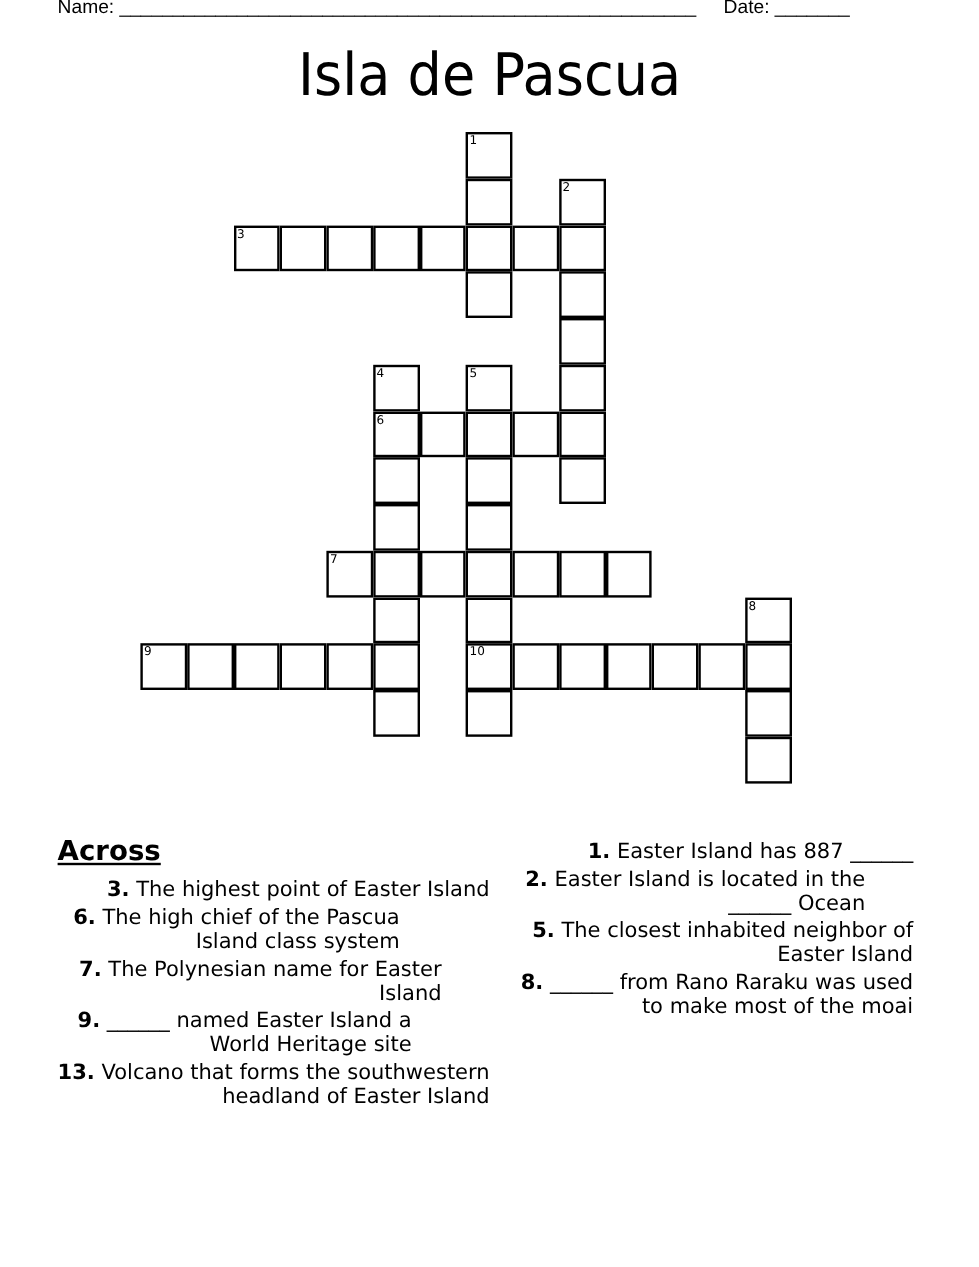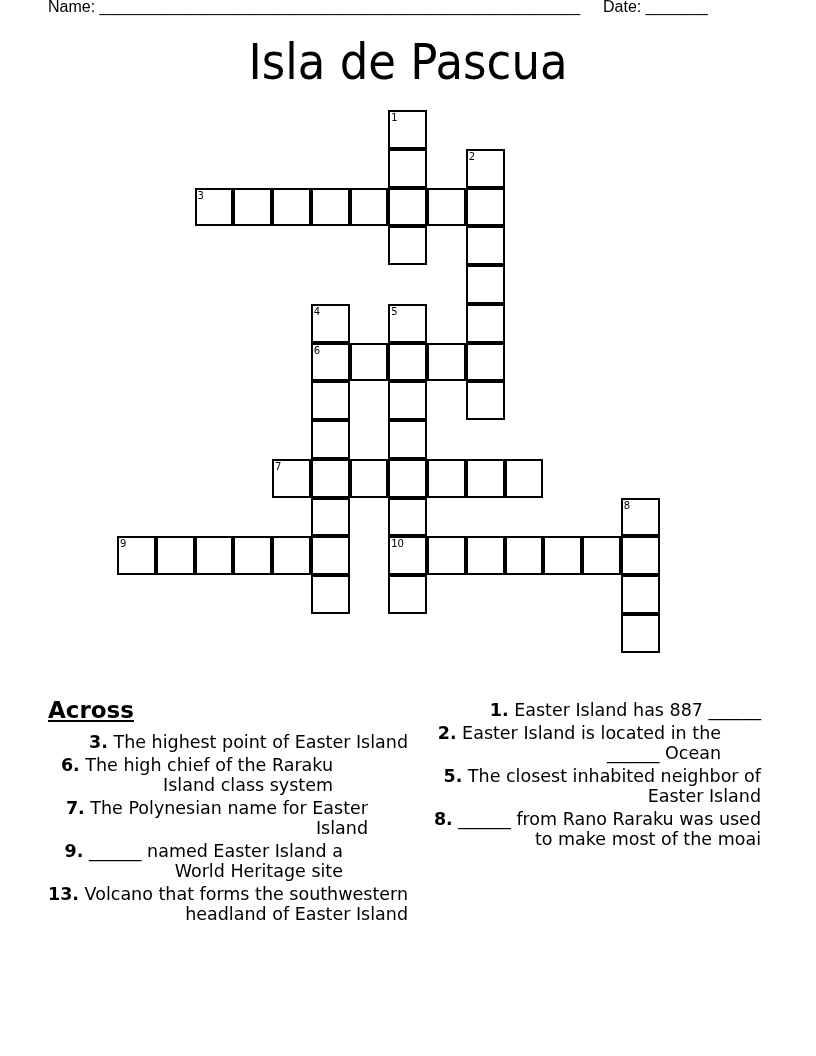--- a/index.html
+++ b/index.html
@@ -101,21 +101,21 @@
     <div class="cell" style="left: 427px; top: 536.25px;"></div>
     <div class="cell" style="left: 465.75px; top: 536.25px;"></div>
     <div class="cell" style="left: 504.5px; top: 536.25px;"></div>
     <div class="cell" style="left: 543.25px; top: 536.25px;"></div>
     <div class="cell" style="left: 582px; top: 536.25px;"></div>
   </div>
 
 <div class="clues across">
   <h3>Across</h3>
   <div class="clue"><b>3.</b><span> The highest point of Easter Island</span></div>
-  <div class="clue" style="width:285px"><b>6.</b><span> The high chief of the Raraku Island class system</span></div>
+  <div class="clue" style="width:285px"><b>6.</b><span> The high chief of the Pascua Island class system</span></div>
   <div class="clue" style="width:320px"><b>7.</b><span> The Polynesian name for Easter Island</span></div>
   <div class="clue" style="width:295px"><b>9.</b><span> ______ named Easter Island a World Heritage site</span></div>
   <div class="clue"><b>13.</b><span> Volcano that forms the southwestern headland of Easter Island</span></div>
 </div>
 
 <div class="clues down">
   <div class="clue"><b>1.</b><span> Easter Island has 887 ______</span></div>
   <div class="clue" style="width:310px"><b>2.</b><span> Easter Island is located in the ______ Ocean</span></div>
   <div class="clue"><b>5.</b><span> The closest inhabited neighbor of Easter Island</span></div>
   <div class="clue"><b>8.</b><span> ______ from Rano Raraku was used to make most of the moai</span></div>

